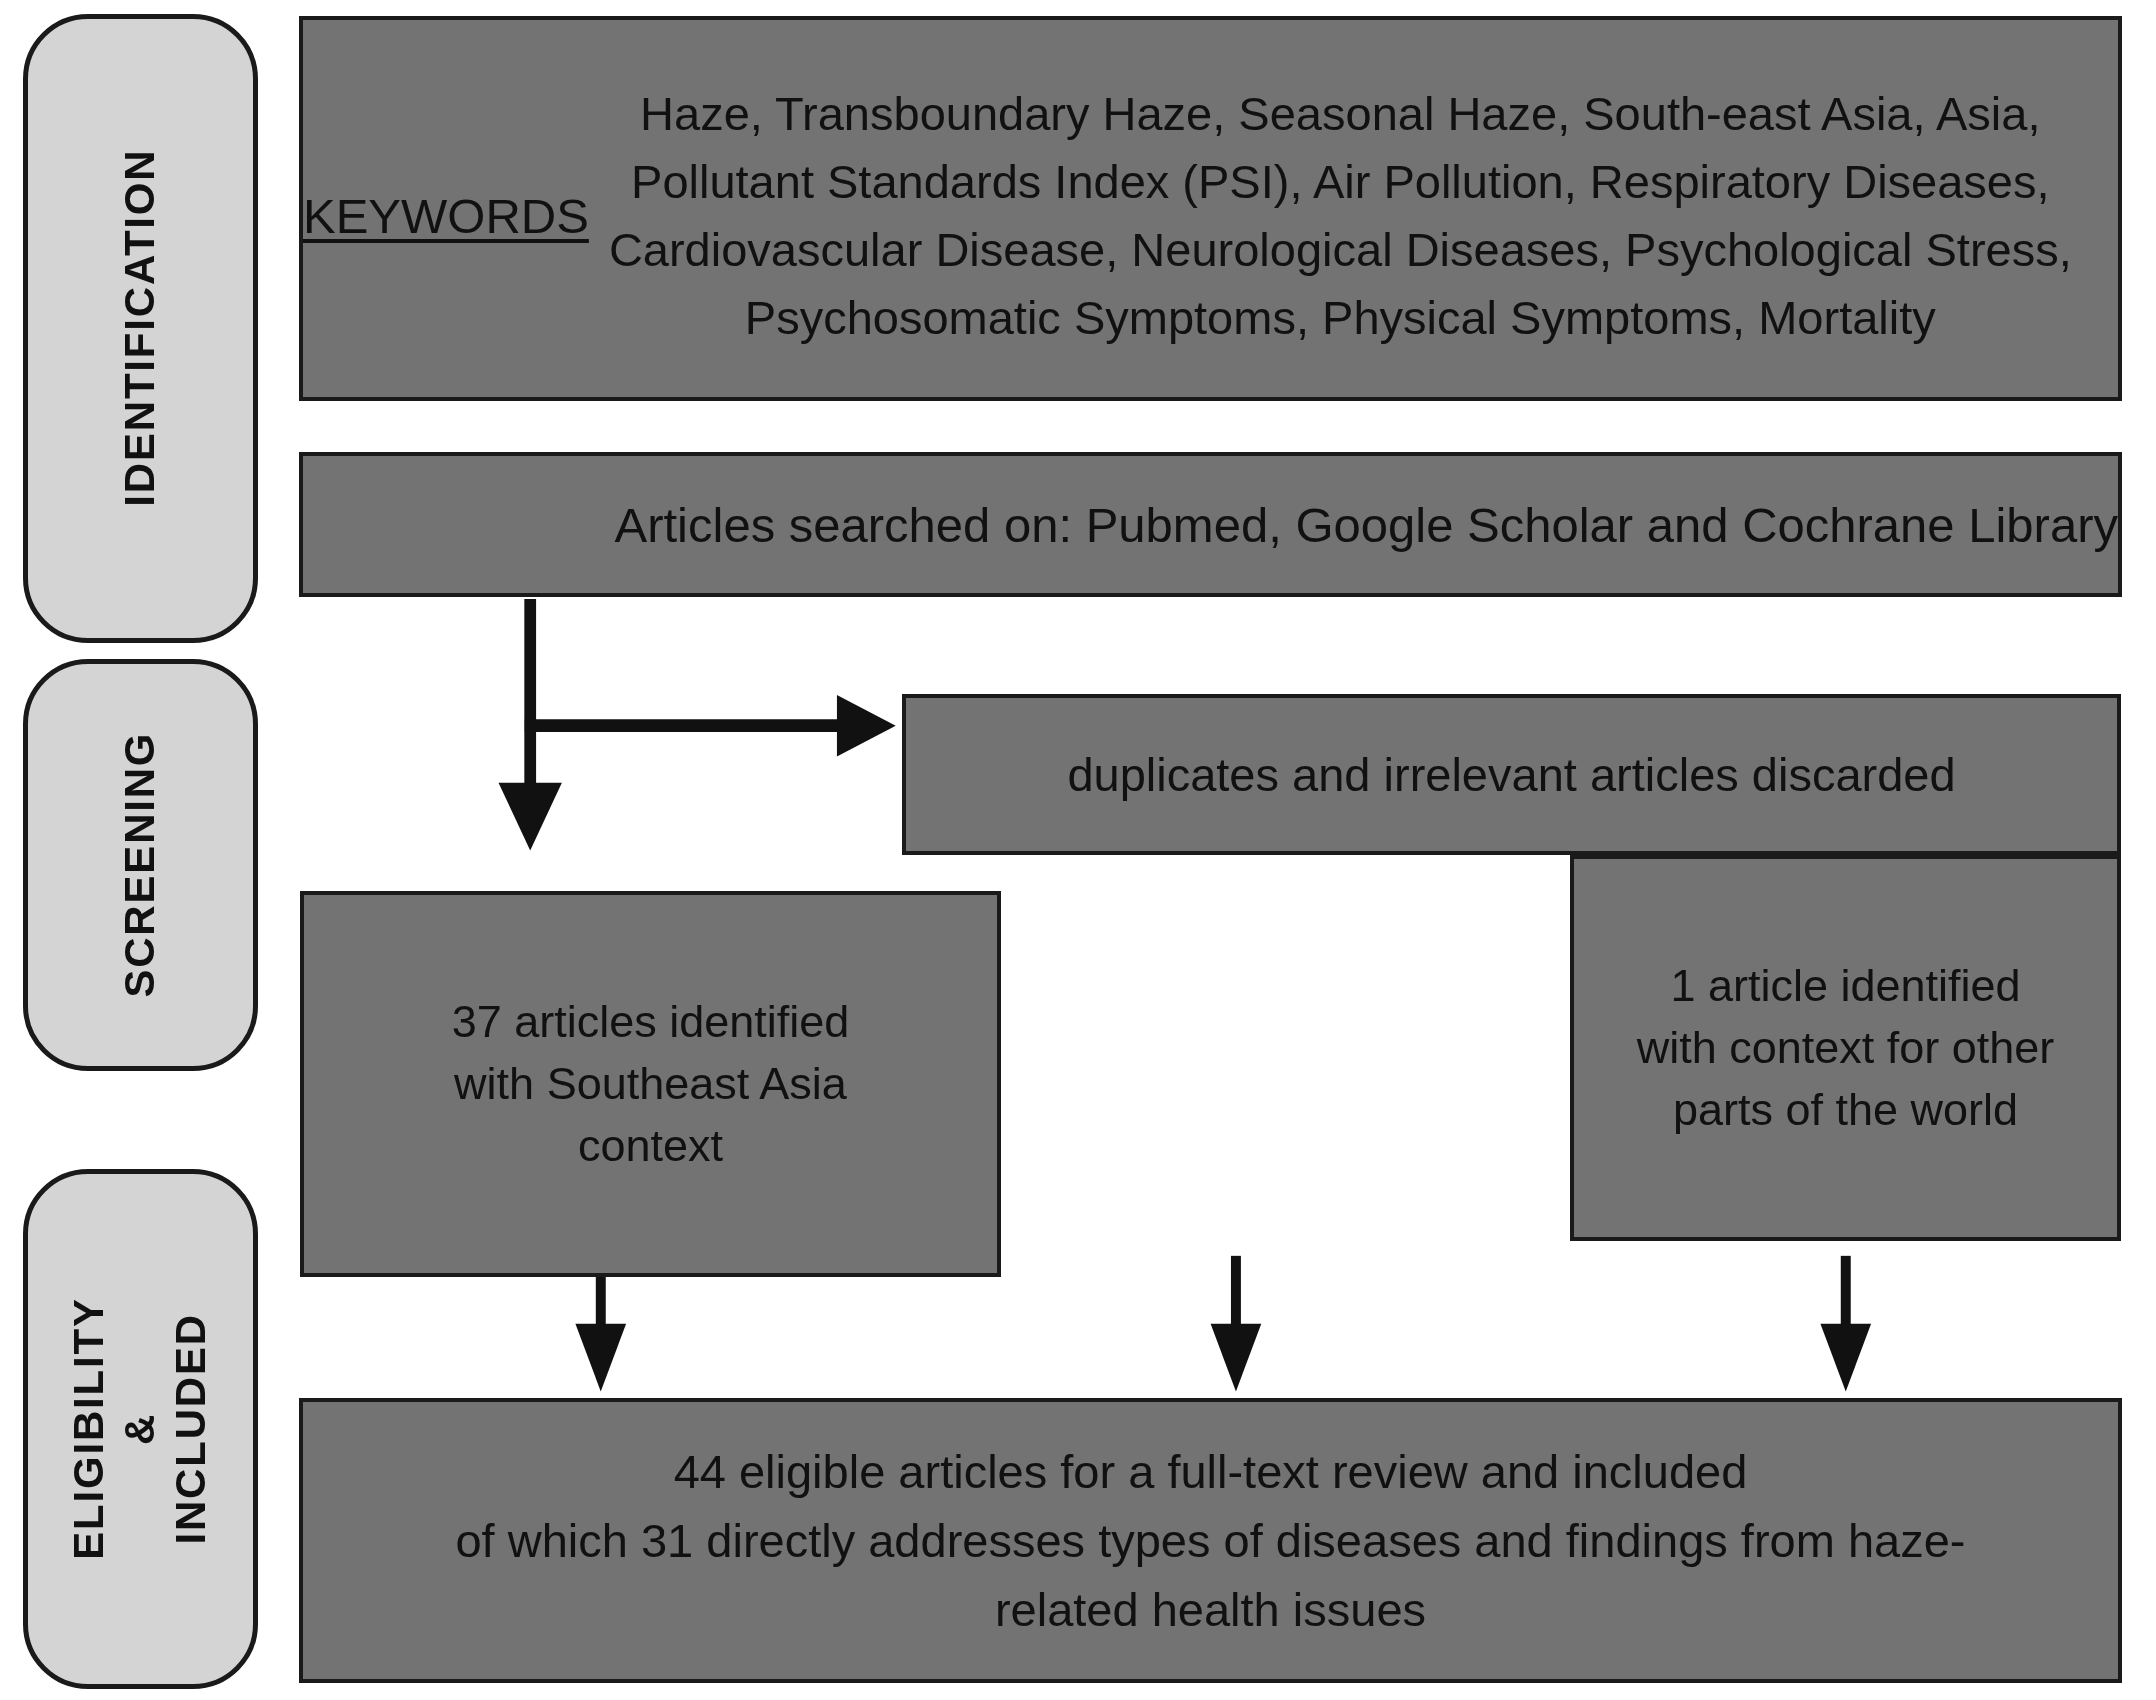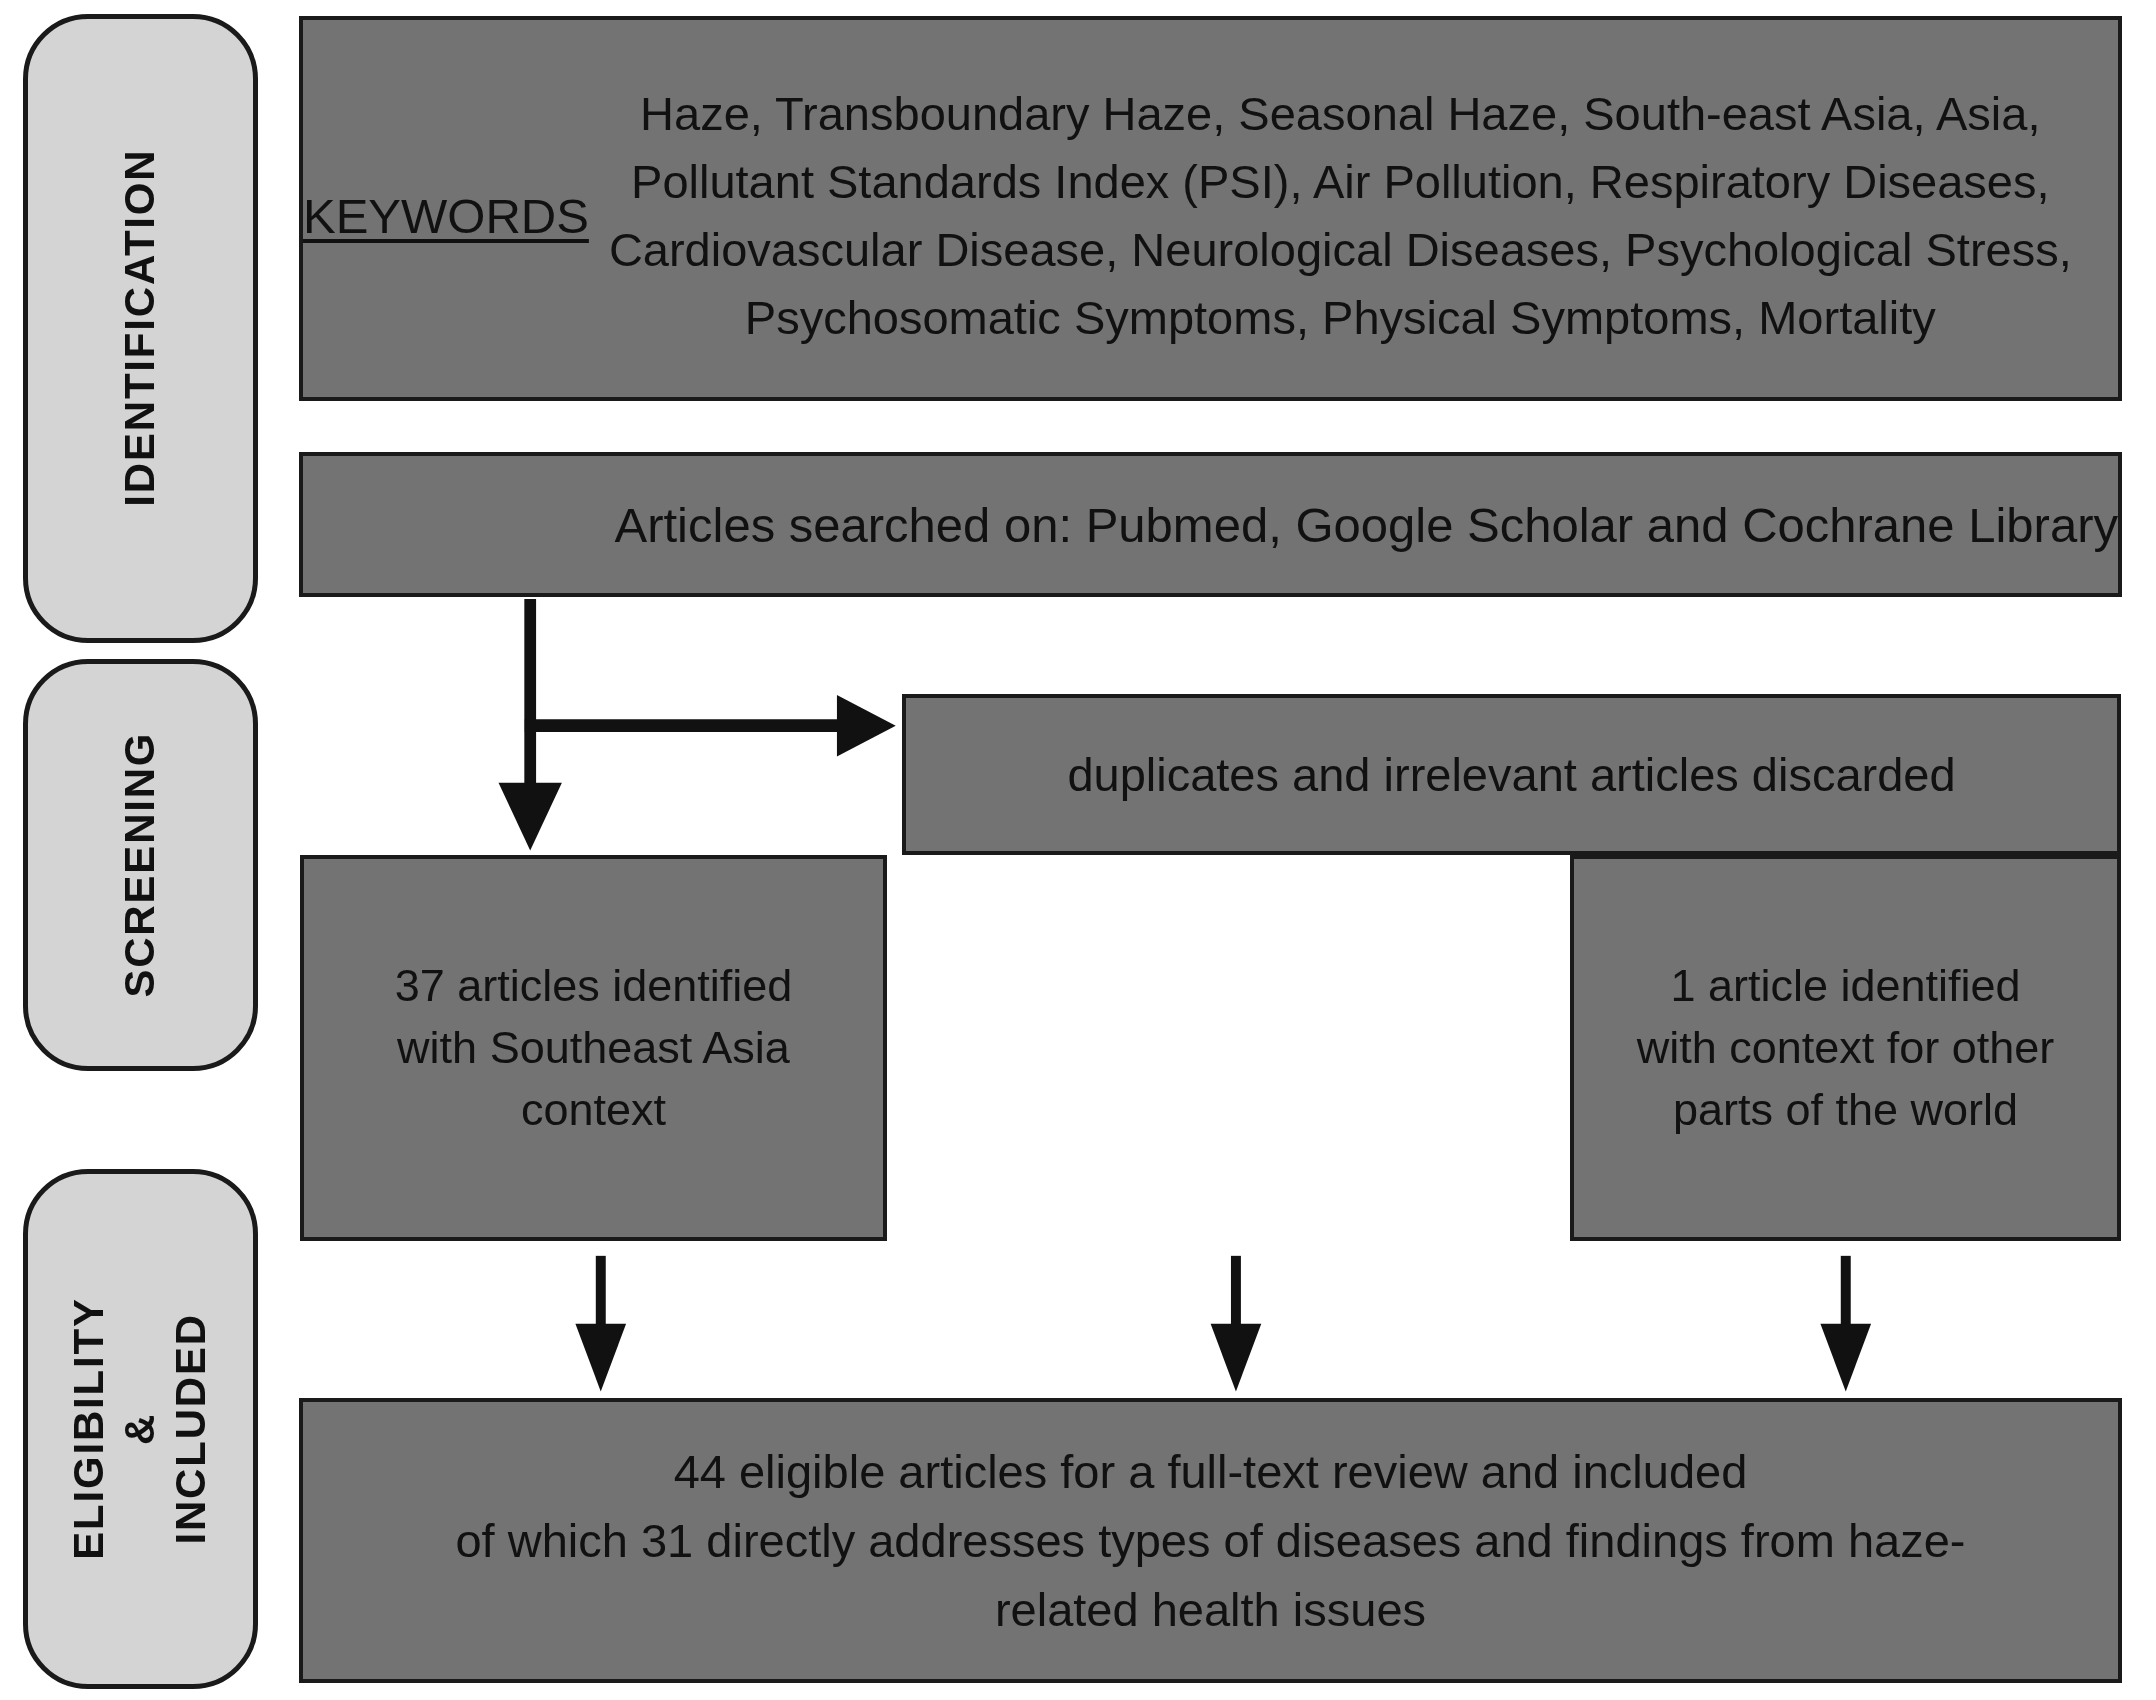--- a/index.html
+++ b/index.html
@@ -65,21 +65,21 @@
     text-underline-offset: 6.3px;
     text-decoration-thickness: 3.6px;
   }
   .kw-body {
     font-size: 47px;
     line-height: 68px;
   }
   .search-box  { left: 299px;  top: 452px;  width: 1823px; height: 145px; font-size: 49px; justify-content: flex-end; }
   .discard-box { left: 902px;  top: 646px;  width: 1219px; height: 161px; font-size: 47px; margin-top: 48px; }
   .screen-box  { top: 855px; height: 386px; font-size: 45px; line-height: 62px; }
-  .screen-a { left: 300px;  width: 587px; }
+  .screen-a { left: 300px;  width: 701px; margin-top: 36px; }
   .screen-b { left: 935px; width: 600px; }
   .screen-c { left: 1570px; width: 551px; justify-content: center; }
   .final-box { left: 299px; top: 1398px; width: 1823px; height: 285px; font-size: 47px; line-height: 69px; }
 </style>
 </head>
 <body>
 
 <div class="canvas">
 
   <svg class="arrows" viewBox="0 0 2384 1880" xmlns="http://www.w3.org/2000/svg">

